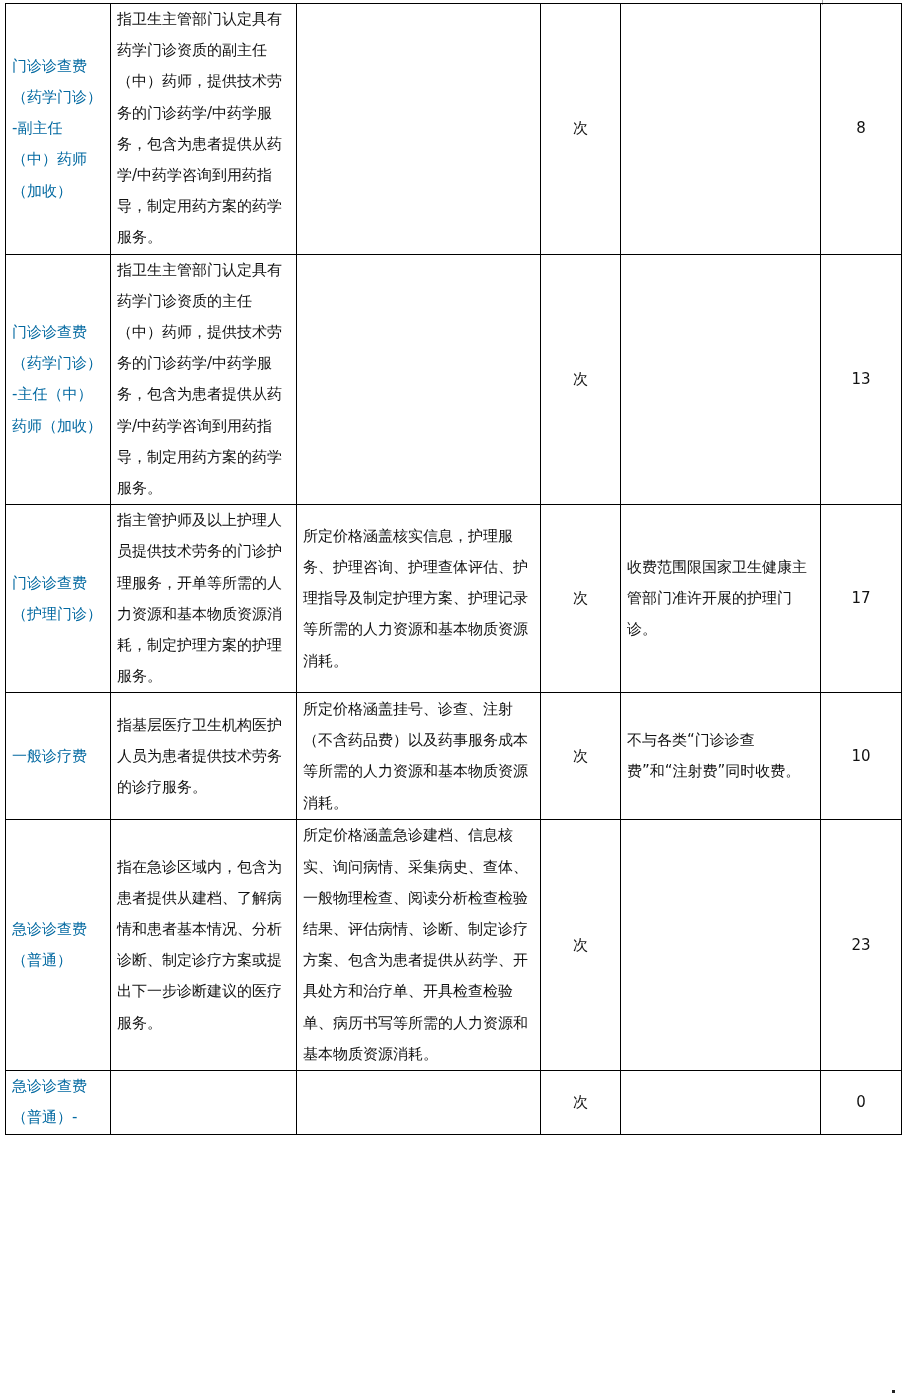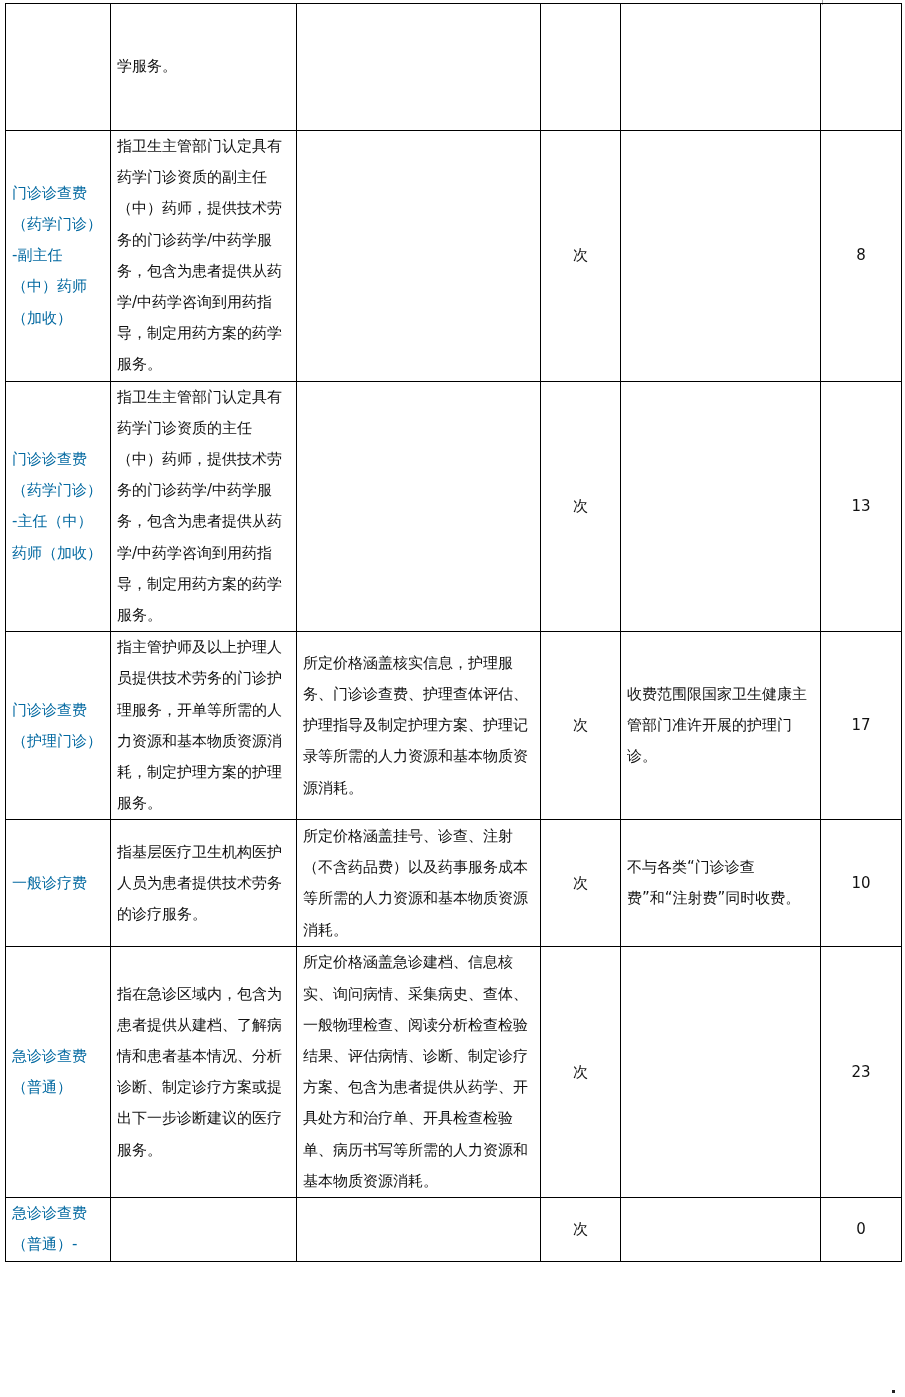--- a/index.html
+++ b/index.html
@@ -35,48 +35,40 @@
 <table class="fee-table">
   <colgroup>
     <col style="width:105px">
     <col style="width:186px">
     <col style="width:244px">
     <col style="width:80px">
     <col style="width:200px">
     <col style="width:81px">
   </colgroup>
   <tbody>
-    <tr style="height:127px">
-      <td class="name"></td>
-      <td class="desc top">学服务。</td>
-      <td class="content"></td>
-      <td class="unit"></td>
-      <td class="note"></td>
-      <td class="price"></td>
-    </tr>
     <tr style="height:250px">
       <td class="name">门诊诊查费（药学门诊）-副主任（中）药师（加收）</td>
       <td class="desc">指卫生主管部门认定具有药学门诊资质的副主任（中）药师，提供技术劳务的门诊药学/中药学服务，包含为患者提供从药学/中药学咨询到用药指导，制定用药方案的药学服务。</td>
       <td class="content"></td>
       <td class="unit">次</td>
       <td class="note"></td>
       <td class="price">8</td>
     </tr>
     <tr style="height:250px">
       <td class="name">门诊诊查费（药学门诊）-主任（中）药师（加收）</td>
       <td class="desc">指卫生主管部门认定具有药学门诊资质的主任（中）药师，提供技术劳务的门诊药学/中药学服务，包含为患者提供从药学/中药学咨询到用药指导，制定用药方案的药学服务。</td>
       <td class="content"></td>
       <td class="unit">次</td>
       <td class="note"></td>
       <td class="price">13</td>
     </tr>
     <tr style="height:188px">
       <td class="name">门诊诊查费（护理门诊）</td>
       <td class="desc">指主管护师及以上护理人员提供技术劳务的门诊护理服务，开单等所需的人力资源和基本物质资源消耗，制定护理方案的护理服务。</td>
-      <td class="content">所定价格涵盖核实信息，护理服务、门诊诊查费、护理查体评估、护理指导及制定护理方案、护理记录等所需的人力资源和基本物质资源消耗。</td>
+      <td class="content">所定价格涵盖核实信息，护理服务、护理咨询、护理查体评估、护理指导及制定护理方案、护理记录等所需的人力资源和基本物质资源消耗。</td>
       <td class="unit">次</td>
       <td class="note">收费范围限国家卫生健康主管部门准许开展的护理门诊。</td>
       <td class="price">17</td>
     </tr>
     <tr style="height:127px">
       <td class="name">一般诊疗费</td>
       <td class="desc">指基层医疗卫生机构医护人员为患者提供技术劳务的诊疗服务。</td>
       <td class="content">所定价格涵盖挂号、诊查、注射（不含药品费）以及药事服务成本等所需的人力资源和基本物质资源消耗。</td>
       <td class="unit">次</td>
       <td class="note">不与各类“门诊诊查费”和“注射费”同时收费。</td>

